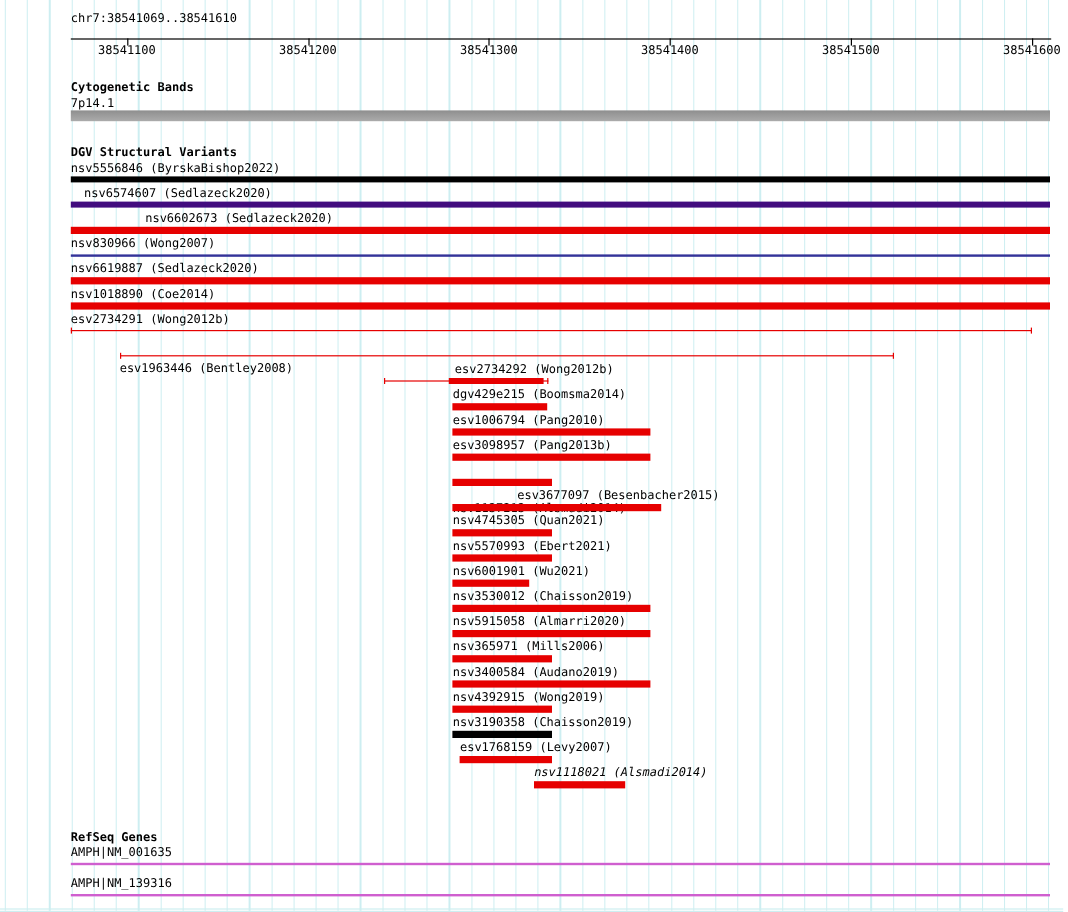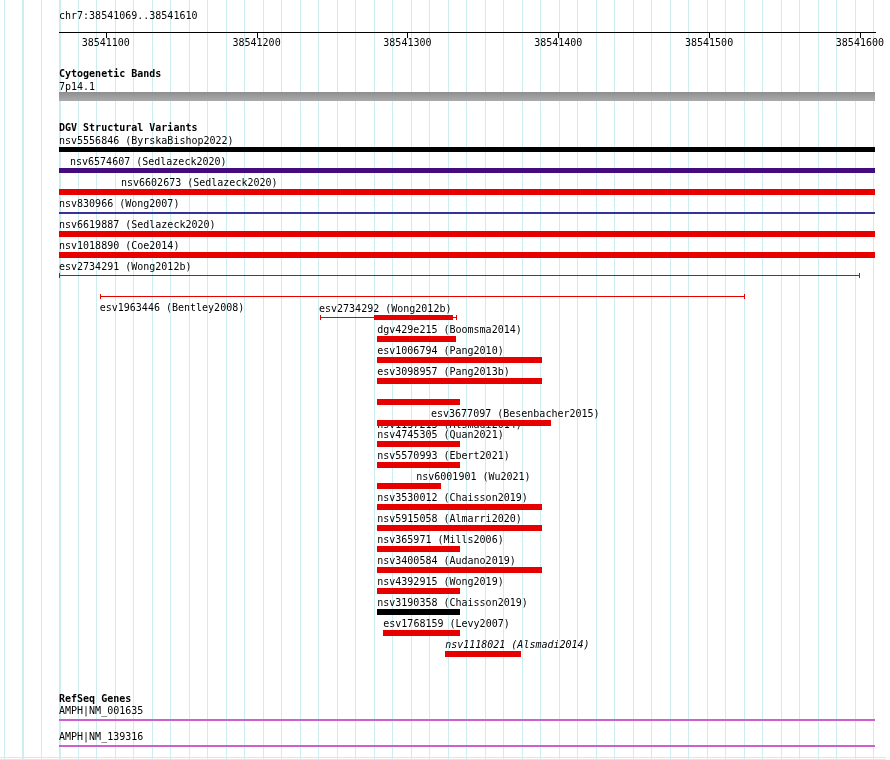--- a/index.html
+++ b/index.html
@@ -67,40 +67,40 @@
       <div class="tlabel" style="left: 59px; top: 240px;">nsv1018890 (Coe2014)</div>
       <div class="vbar" style="left: 59px; width: 816px; top: 252px; height: 6px; background: rgb(230, 0, 0);"></div>
       <div class="tlabel" style="left: 59px; top: 261px;">esv2734291 (Wong2012b)</div>
       <div class="vbar" style="left: 59px; width: 800.917px; top: 275px; height: 1px; background: rgb(230, 0, 0);"></div>
       <div class="vbar" style="left: 59px; width: 1px; top: 273px; height: 5px; background: rgb(230, 0, 0);"></div>
       <div class="vbar" style="left: 858.917px; width: 1px; top: 273px; height: 5px; background: rgb(230, 0, 0);"></div>
       <div class="tlabel" style="left: 99.7246px; top: 282px; margin-top: 20px;">esv1963446 (Bentley2008)</div>
       <div class="vbar" style="left: 99.7246px; width: 645.56px; top: 296px; height: 1px; background: rgb(230, 0, 0);"></div>
       <div class="vbar" style="left: 99.7246px; width: 1px; top: 294px; height: 5px; background: rgb(230, 0, 0);"></div>
       <div class="vbar" style="left: 744.285px; width: 1px; top: 294px; height: 5px; background: rgb(230, 0, 0);"></div>
-      <div class="tlabel" style="left: 319px; top: 303px;">esv2734292 (Wong2012b)</div>
+      <div class="tlabel" style="left: 339px; top: 303px; padding-left: 40px;">esv2734292 (Wong2012b)</div>
       <div class="vbar" style="left: 319.939px; width: 137.257px; top: 317px; height: 1px; background: rgb(230, 0, 0);"></div>
       <div class="vbar" style="left: 319.939px; width: 1px; top: 315px; height: 5px; background: rgb(230, 0, 0);"></div>
       <div class="vbar" style="left: 456.196px; width: 1px; top: 315px; height: 5px; background: rgb(230, 0, 0);"></div>
       <div class="vbar" style="left: 374.238px; width: 78.4325px; top: 315px; height: 5px; background: rgb(230, 0, 0);"></div>
       <div class="tlabel" style="left: 377.255px; top: 324px;">dgv429e215 (Boomsma2014)</div>
       <div class="vbar" style="left: 377.255px; width: 78.4325px; top: 336px; height: 6px; background: rgb(230, 0, 0);"></div>
       <div class="tlabel" style="left: 377.255px; top: 345px;">esv1006794 (Pang2010)</div>
       <div class="vbar" style="left: 377.255px; width: 164.407px; top: 357px; height: 6px; background: rgb(230, 0, 0);"></div>
       <div class="tlabel" style="left: 377.255px; top: 366px;">esv3098957 (Pang2013b)</div>
       <div class="vbar" style="left: 377.255px; width: 164.407px; top: 378px; height: 6px; background: rgb(230, 0, 0);"></div>
       <div class="tlabel" style="left: 377.255px; top: 387px; margin-top: 32px;">nsv1137213 (Alsmadi2014)</div>
       <div class="vbar" style="left: 377.255px; width: 82.9575px; top: 399px; height: 6px; background: rgb(230, 0, 0);"></div>
       <div class="tlabel" style="left: 394px; top: 408px; margin-left: 37px;">esv3677097 (Besenbacher2015)</div>
       <div class="vbar" style="left: 377.255px; width: 173.457px; top: 420px; height: 6px; background: rgb(230, 0, 0);"></div>
       <div class="tlabel" style="left: 377.255px; top: 429px;">nsv4745305 (Quan2021)</div>
       <div class="vbar" style="left: 377.255px; width: 82.9575px; top: 441px; height: 6px; background: rgb(230, 0, 0);"></div>
       <div class="tlabel" style="left: 377.255px; top: 450px;">nsv5570993 (Ebert2021)</div>
       <div class="vbar" style="left: 377.255px; width: 82.9575px; top: 462px; height: 6px; background: rgb(230, 0, 0);"></div>
-      <div class="tlabel" style="left: 377.255px; top: 471px; margin-left: 39px;">nsv6001901 (Wu2021)</div>
+      <div class="tlabel" style="left: 377.255px; top: 471px;">nsv6001901 (Wu2021)</div>
       <div class="vbar" style="left: 377.255px; width: 63.3494px; top: 483px; height: 6px; background: rgb(230, 0, 0);"></div>
       <div class="tlabel" style="left: 377.255px; top: 492px;">nsv3530012 (Chaisson2019)</div>
       <div class="vbar" style="left: 377.255px; width: 164.407px; top: 504px; height: 6px; background: rgb(230, 0, 0);"></div>
       <div class="tlabel" style="left: 377.255px; top: 513px;">nsv5915058 (Almarri2020)</div>
       <div class="vbar" style="left: 377.255px; width: 164.407px; top: 525px; height: 6px; background: rgb(230, 0, 0);"></div>
       <div class="tlabel" style="left: 377.255px; top: 534px;">nsv365971 (Mills2006)</div>
       <div class="vbar" style="left: 377.255px; width: 82.9575px; top: 546px; height: 6px; background: rgb(230, 0, 0);"></div>
       <div class="tlabel" style="left: 377.255px; top: 555px;">nsv3400584 (Audano2019)</div>
       <div class="vbar" style="left: 377.255px; width: 164.407px; top: 567px; height: 6px; background: rgb(230, 0, 0);"></div>
       <div class="tlabel" style="left: 377.255px; top: 576px;">nsv4392915 (Wong2019)</div>

